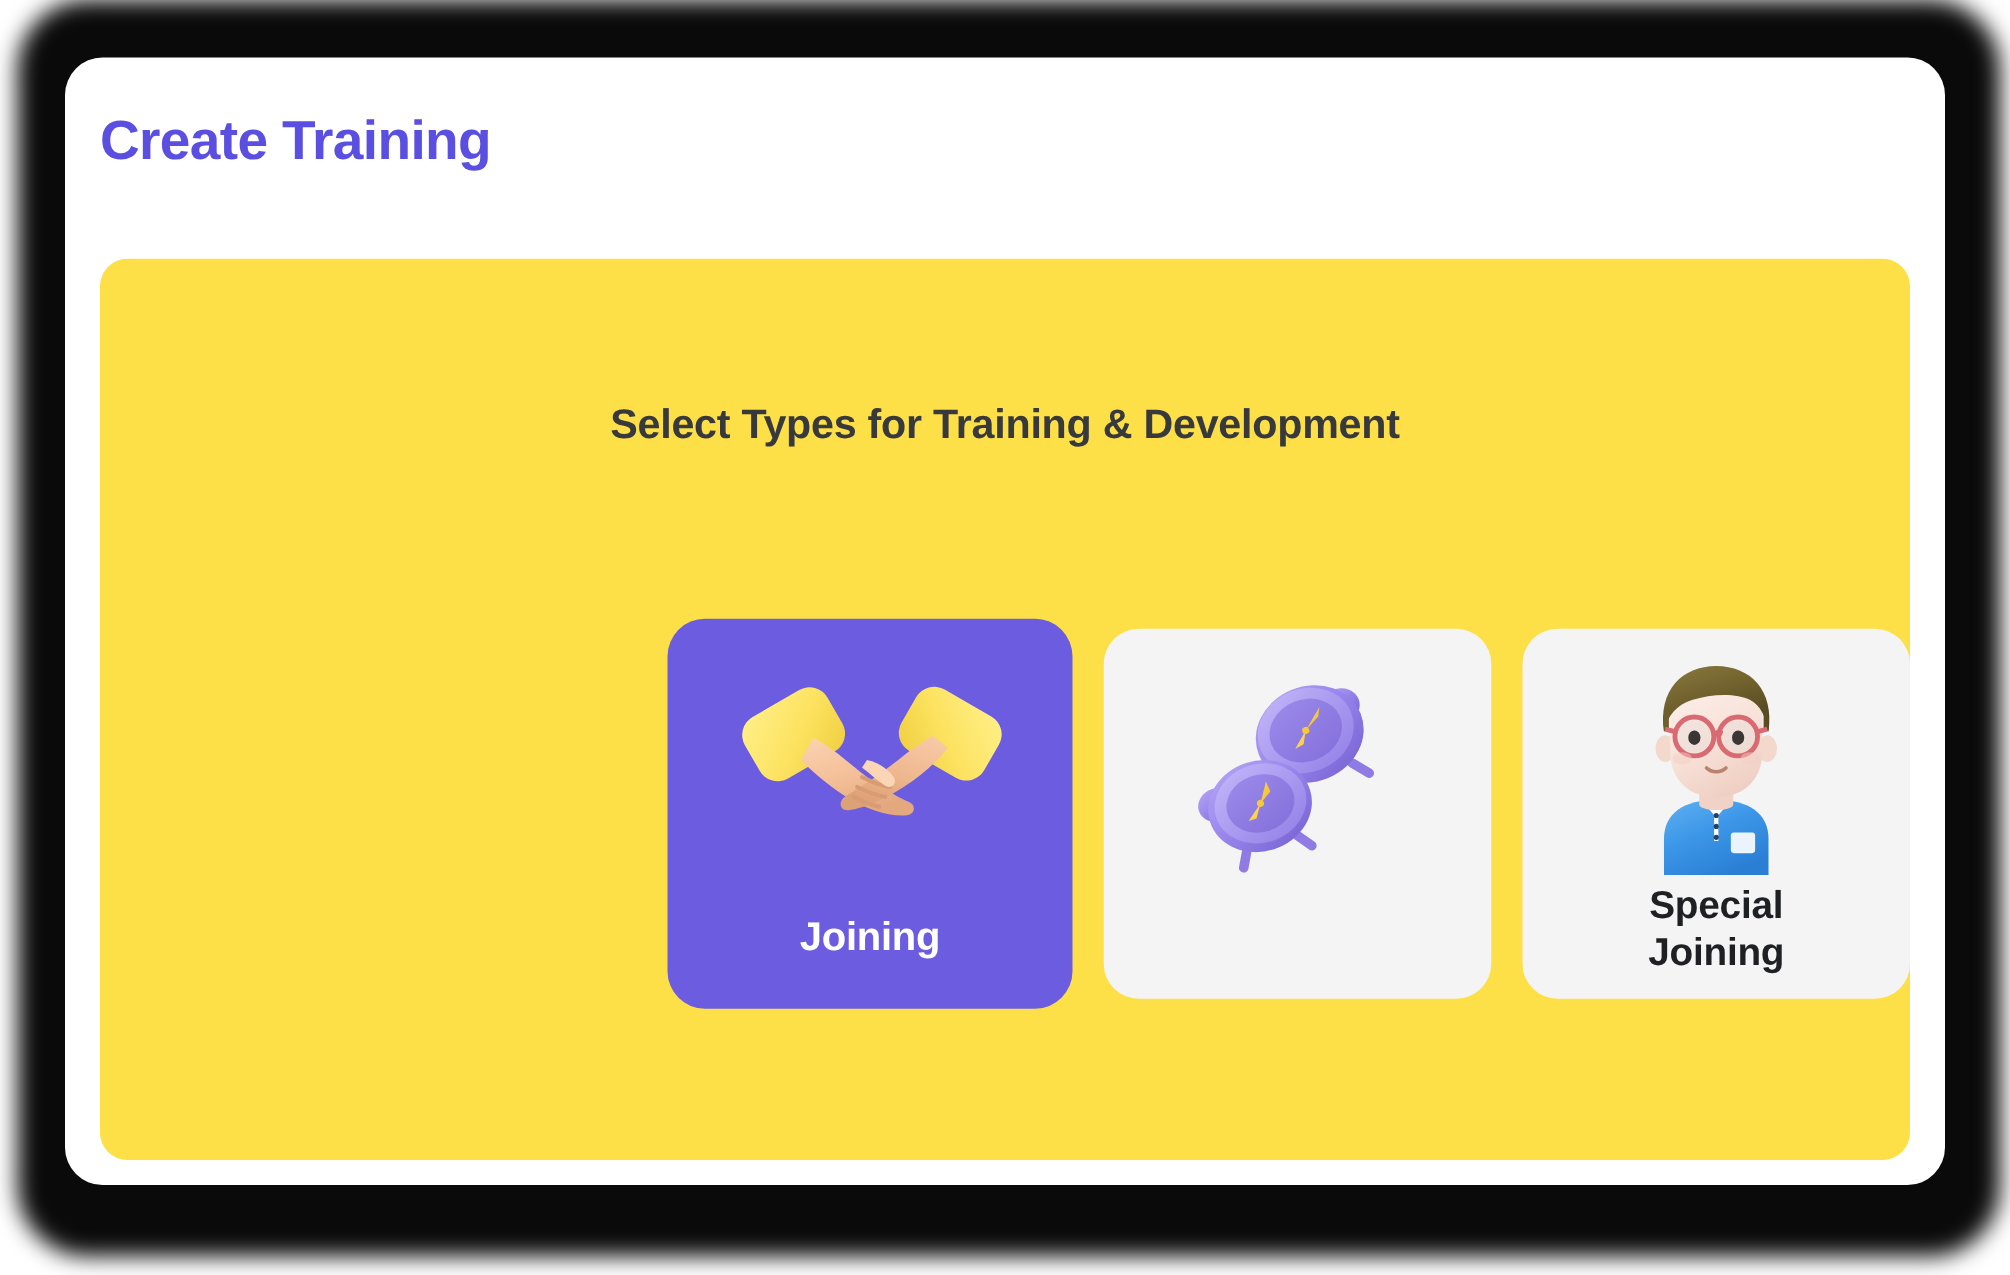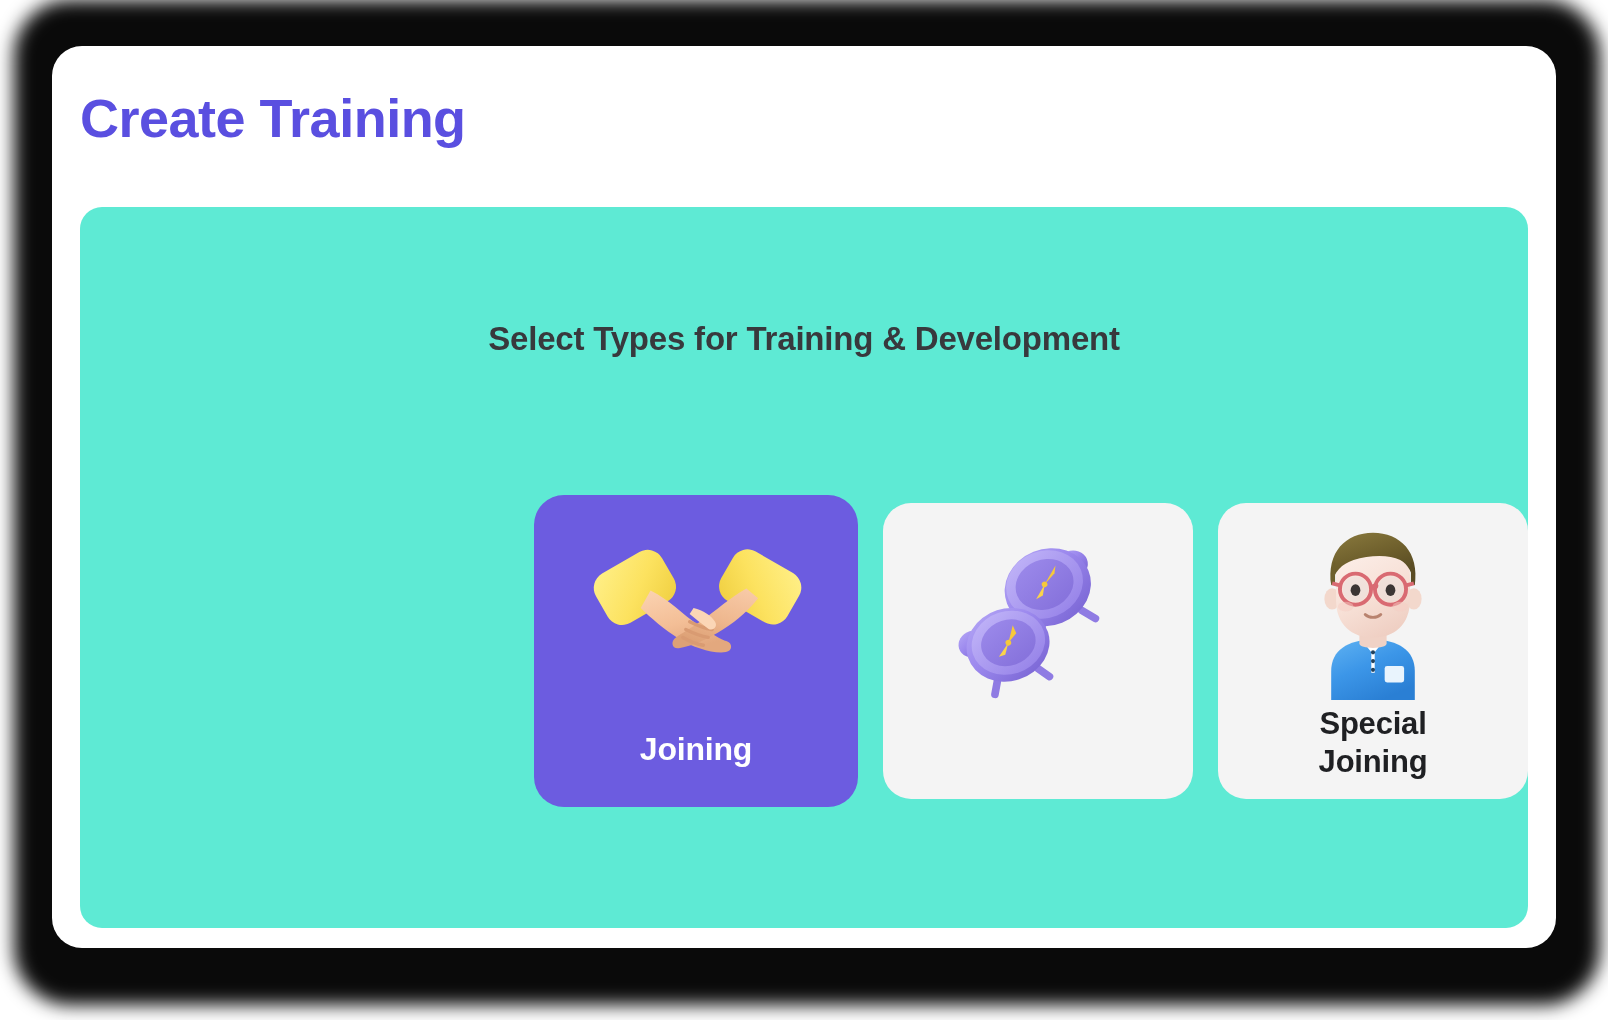--- a/index.html
+++ b/index.html
@@ -39,36 +39,36 @@
     width: 1504px;
     height: 902px;
     background: #ffffff;
     border-radius: 30px;
   }
 
   #page-title {
     position: absolute;
     left: 28px;
     top: 45px;
-    font-size: 54px;
+    font-size: 44px;
     font-weight: 700;
     letter-spacing: -0.5px;
     color: #5A4FE0;
     line-height: 1;
     text-align: center;
   }
 
   
   #selector-panel {
     position: absolute;
     left: 28px;
     top: 161px;
     width: 1448px;
     height: 721px;
-    background: #5eead4;
+    background: #fde047;
     border-radius: 22px;
   }
 
   #panel-heading {
     position: absolute;
     top: 113px;
     left: 0;
     width: 100%;
     text-align: center;
     font-size: 33px;

